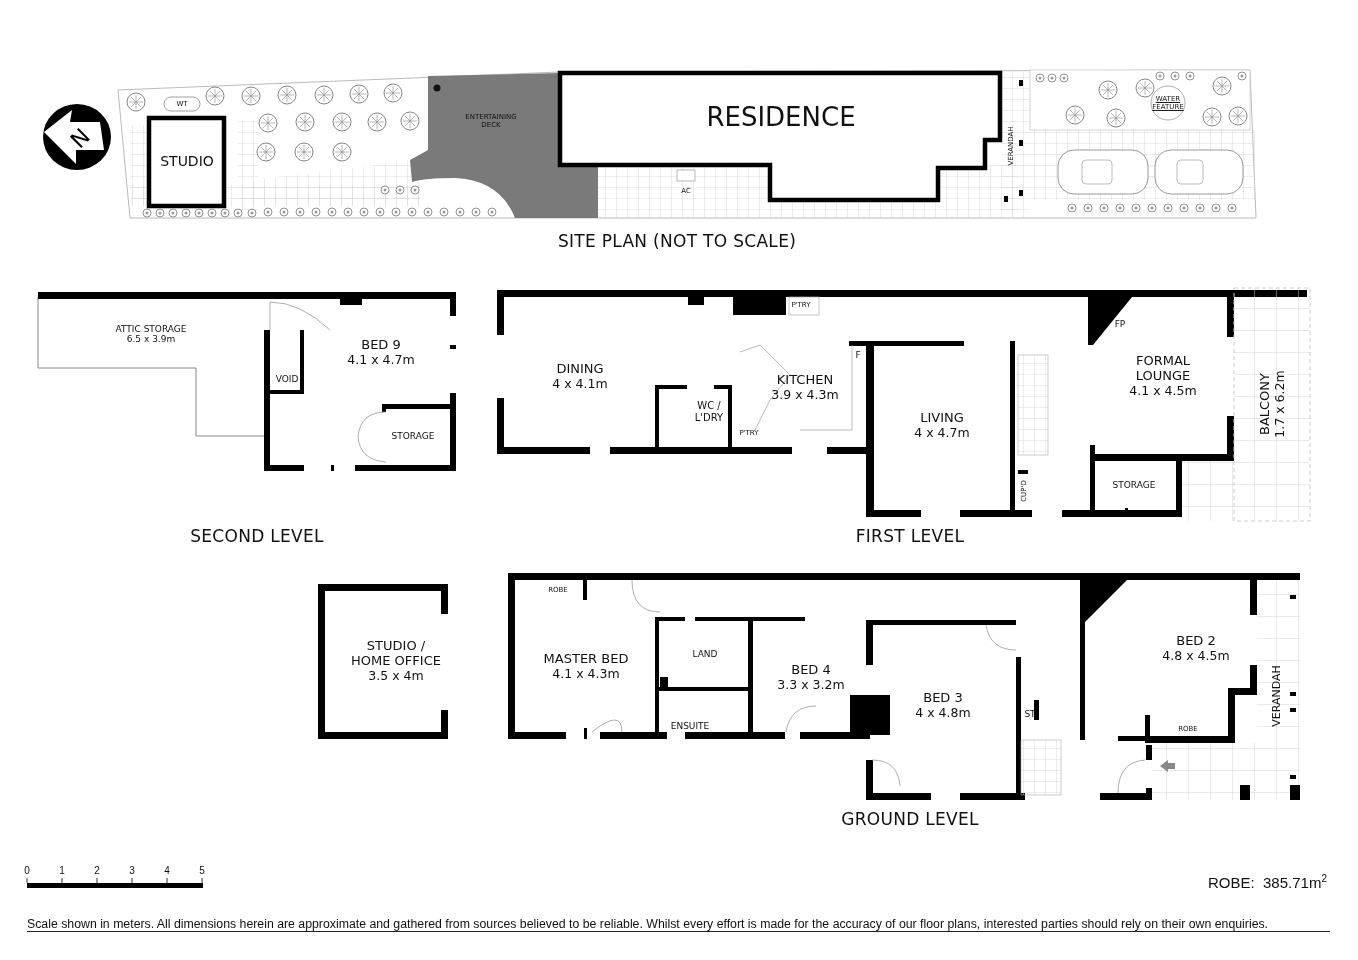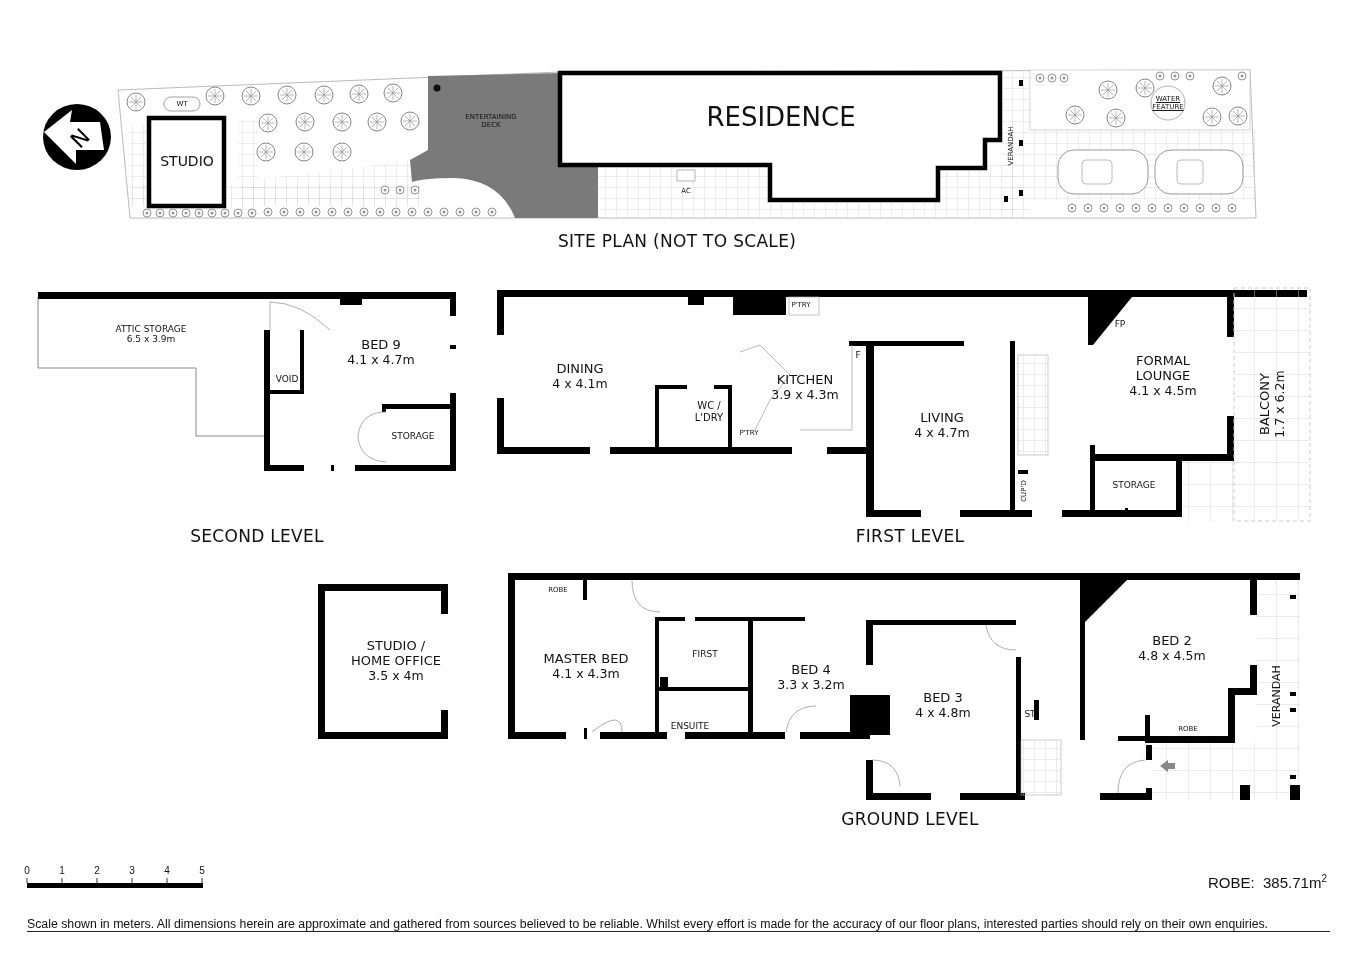--- a/index.html
+++ b/index.html
@@ -351,32 +351,32 @@
 
 <div class="lbl room" style="left:396px;top:661px;">
   <span style="display:inline-block;width:90px;white-space:normal;">STUDIO / HOME OFFICE</span>
   <span class="dim">3.5 x 4m</span>
 </div>
 <div class="lbl room" style="left:586px;top:667px;">
   <span>MASTER BED</span>
   <span class="dim">4.1 x 4.3m</span>
 </div>
 <div class="lbl tiny" style="left:558px;top:590px;">ROBE</div>
-<div class="lbl small" style="left:705px;top:654px;">FIRST</div>
+<div class="lbl small" style="left:705px;top:654px;">LAND</div>
 <div class="lbl small" style="left:690px;top:726px;">ENSUITE</div>
 <div class="lbl room" style="left:811px;top:678px;">
   <span>BED 4</span>
   <span class="dim">3.3 x 3.2m</span>
 </div>
 <div class="lbl room" style="left:943px;top:706px;">
   <span>BED 3</span>
   <span class="dim">4 x 4.8m</span>
 </div>
 <div class="lbl small" style="left:1030px;top:714px;">ST</div>
-<div class="lbl room" style="left:1172px;top:649px;text-align:center;">
+<div class="lbl room" style="left:1196px;top:649px;text-align:center;">
   <span>BED 2</span>
   <span class="dim">4.8 x 4.5m</span>
 </div>
 <div class="lbl tiny" style="left:1188px;top:729px;">ROBE</div>
 <div class="lbl small vert" style="left:1277px;top:696px;font-size:11px;">VERANDAH</div>
 <div class="lbl level" style="left:910px;top:820px;">GROUND LEVEL</div>
 
 <div class="scale-num" style="left:27px;">0</div>
 <div class="scale-num" style="left:62px;">1</div>
 <div class="scale-num" style="left:97px;">2</div>

